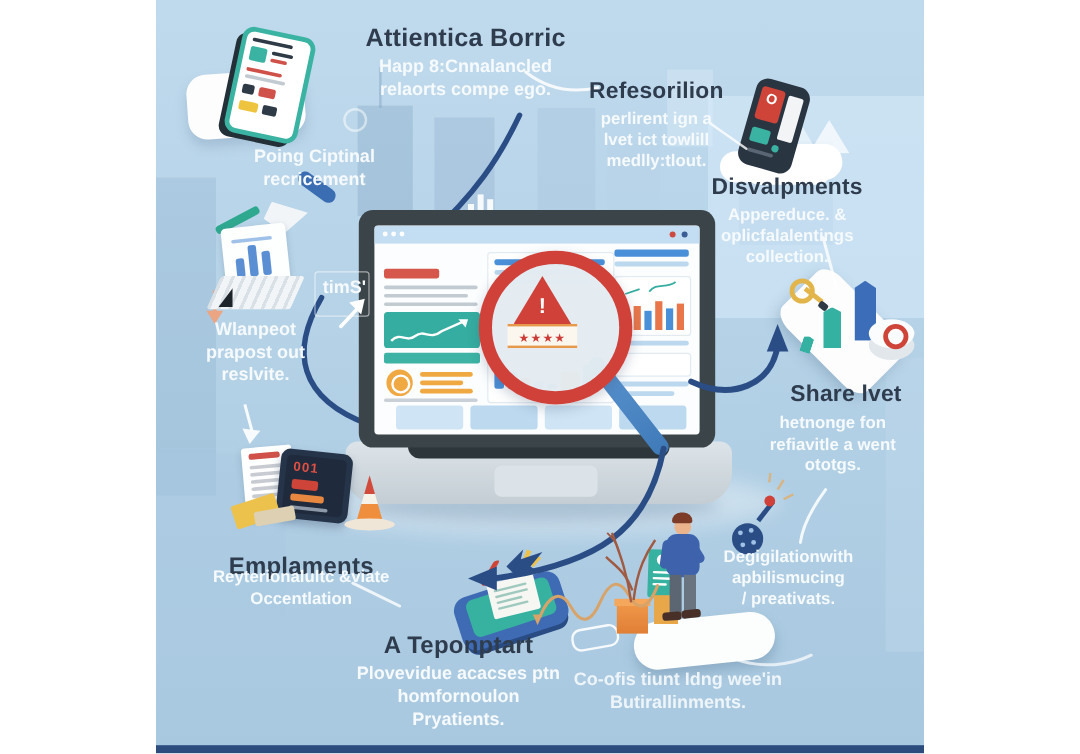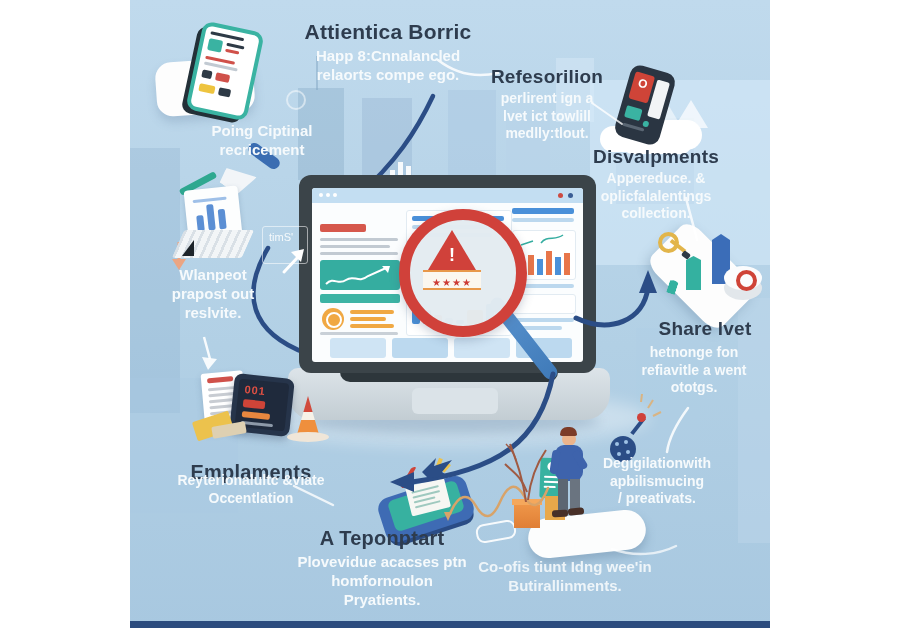--- a/index.html
+++ b/index.html
@@ -150,21 +150,21 @@
   <div class="a" style="left:186px;top:188px;width:54px;height:50px;background:#fdfefe;border-radius:4px;transform:rotate(-6deg);box-shadow:0 2px 5px rgba(90,120,150,.3);">
     <div class="a rl" style="left:10px;top:26px;width:7px;height:16px;background:#5b8fd4;"></div>
     <div class="a rl" style="left:21px;top:16px;width:7px;height:26px;background:#5b8fd4;"></div>
     <div class="a rl" style="left:32px;top:22px;width:7px;height:20px;background:#5b8fd4;"></div>
     <div class="a rl" style="left:8px;top:10px;width:34px;height:3px;background:#9fc0e8;"></div>
   </div>
   <div class="a" style="left:178px;top:230px;width:70px;height:28px;background:#f2f5f7;transform:skewX(-24deg);border-radius:3px;background-image:repeating-linear-gradient(90deg,#d9e0e6 0 3px,transparent 3px 9px);"></div>
   <div class="a" style="left:182px;top:240px;width:12px;height:16px;background:#1d242a;clip-path:polygon(0 100%,100% 0,100% 100%);"></div>
 
   <div class="a" style="left:262px;top:226px;width:44px;height:36px;border:1.5px solid rgba(255,255,255,.55);border-radius:3px;">
-    <span style="color:#f6fafc;font-weight:400;font-size:11px;position:absolute;left:6px;top:4px;">timS'</span>
+    <span style="color:#f6fafc;font-weight:700;font-size:15px;position:absolute;left:6px;top:4px;">timS'</span>
   </div>
 
   <div class="a" style="left:600px;top:126px;width:62px;height:26px;background:#fff;border-radius:13px;"></div>
   <div class="a" style="left:646px;top:120px;width:56px;height:30px;background:#fff;border-radius:15px;"></div>
   <div class="a" style="left:622px;top:132px;width:70px;height:22px;background:#fff;border-radius:12px;"></div>
   <div class="a" style="left:622px;top:68px;width:46px;height:74px;background:#2a3542;border-radius:10px;transform:rotate(16deg);">
     <div class="a" style="left:5px;top:7px;width:20px;height:28px;background:#cf4438;border-radius:3px;text-align:center;">
       <span style="color:#fff;font-weight:700;font-size:12px;line-height:18px;">O</span>
     </div>
     <div class="a" style="left:28px;top:9px;width:13px;height:38px;background:#f2f4f6;border-radius:2px;"></div>

